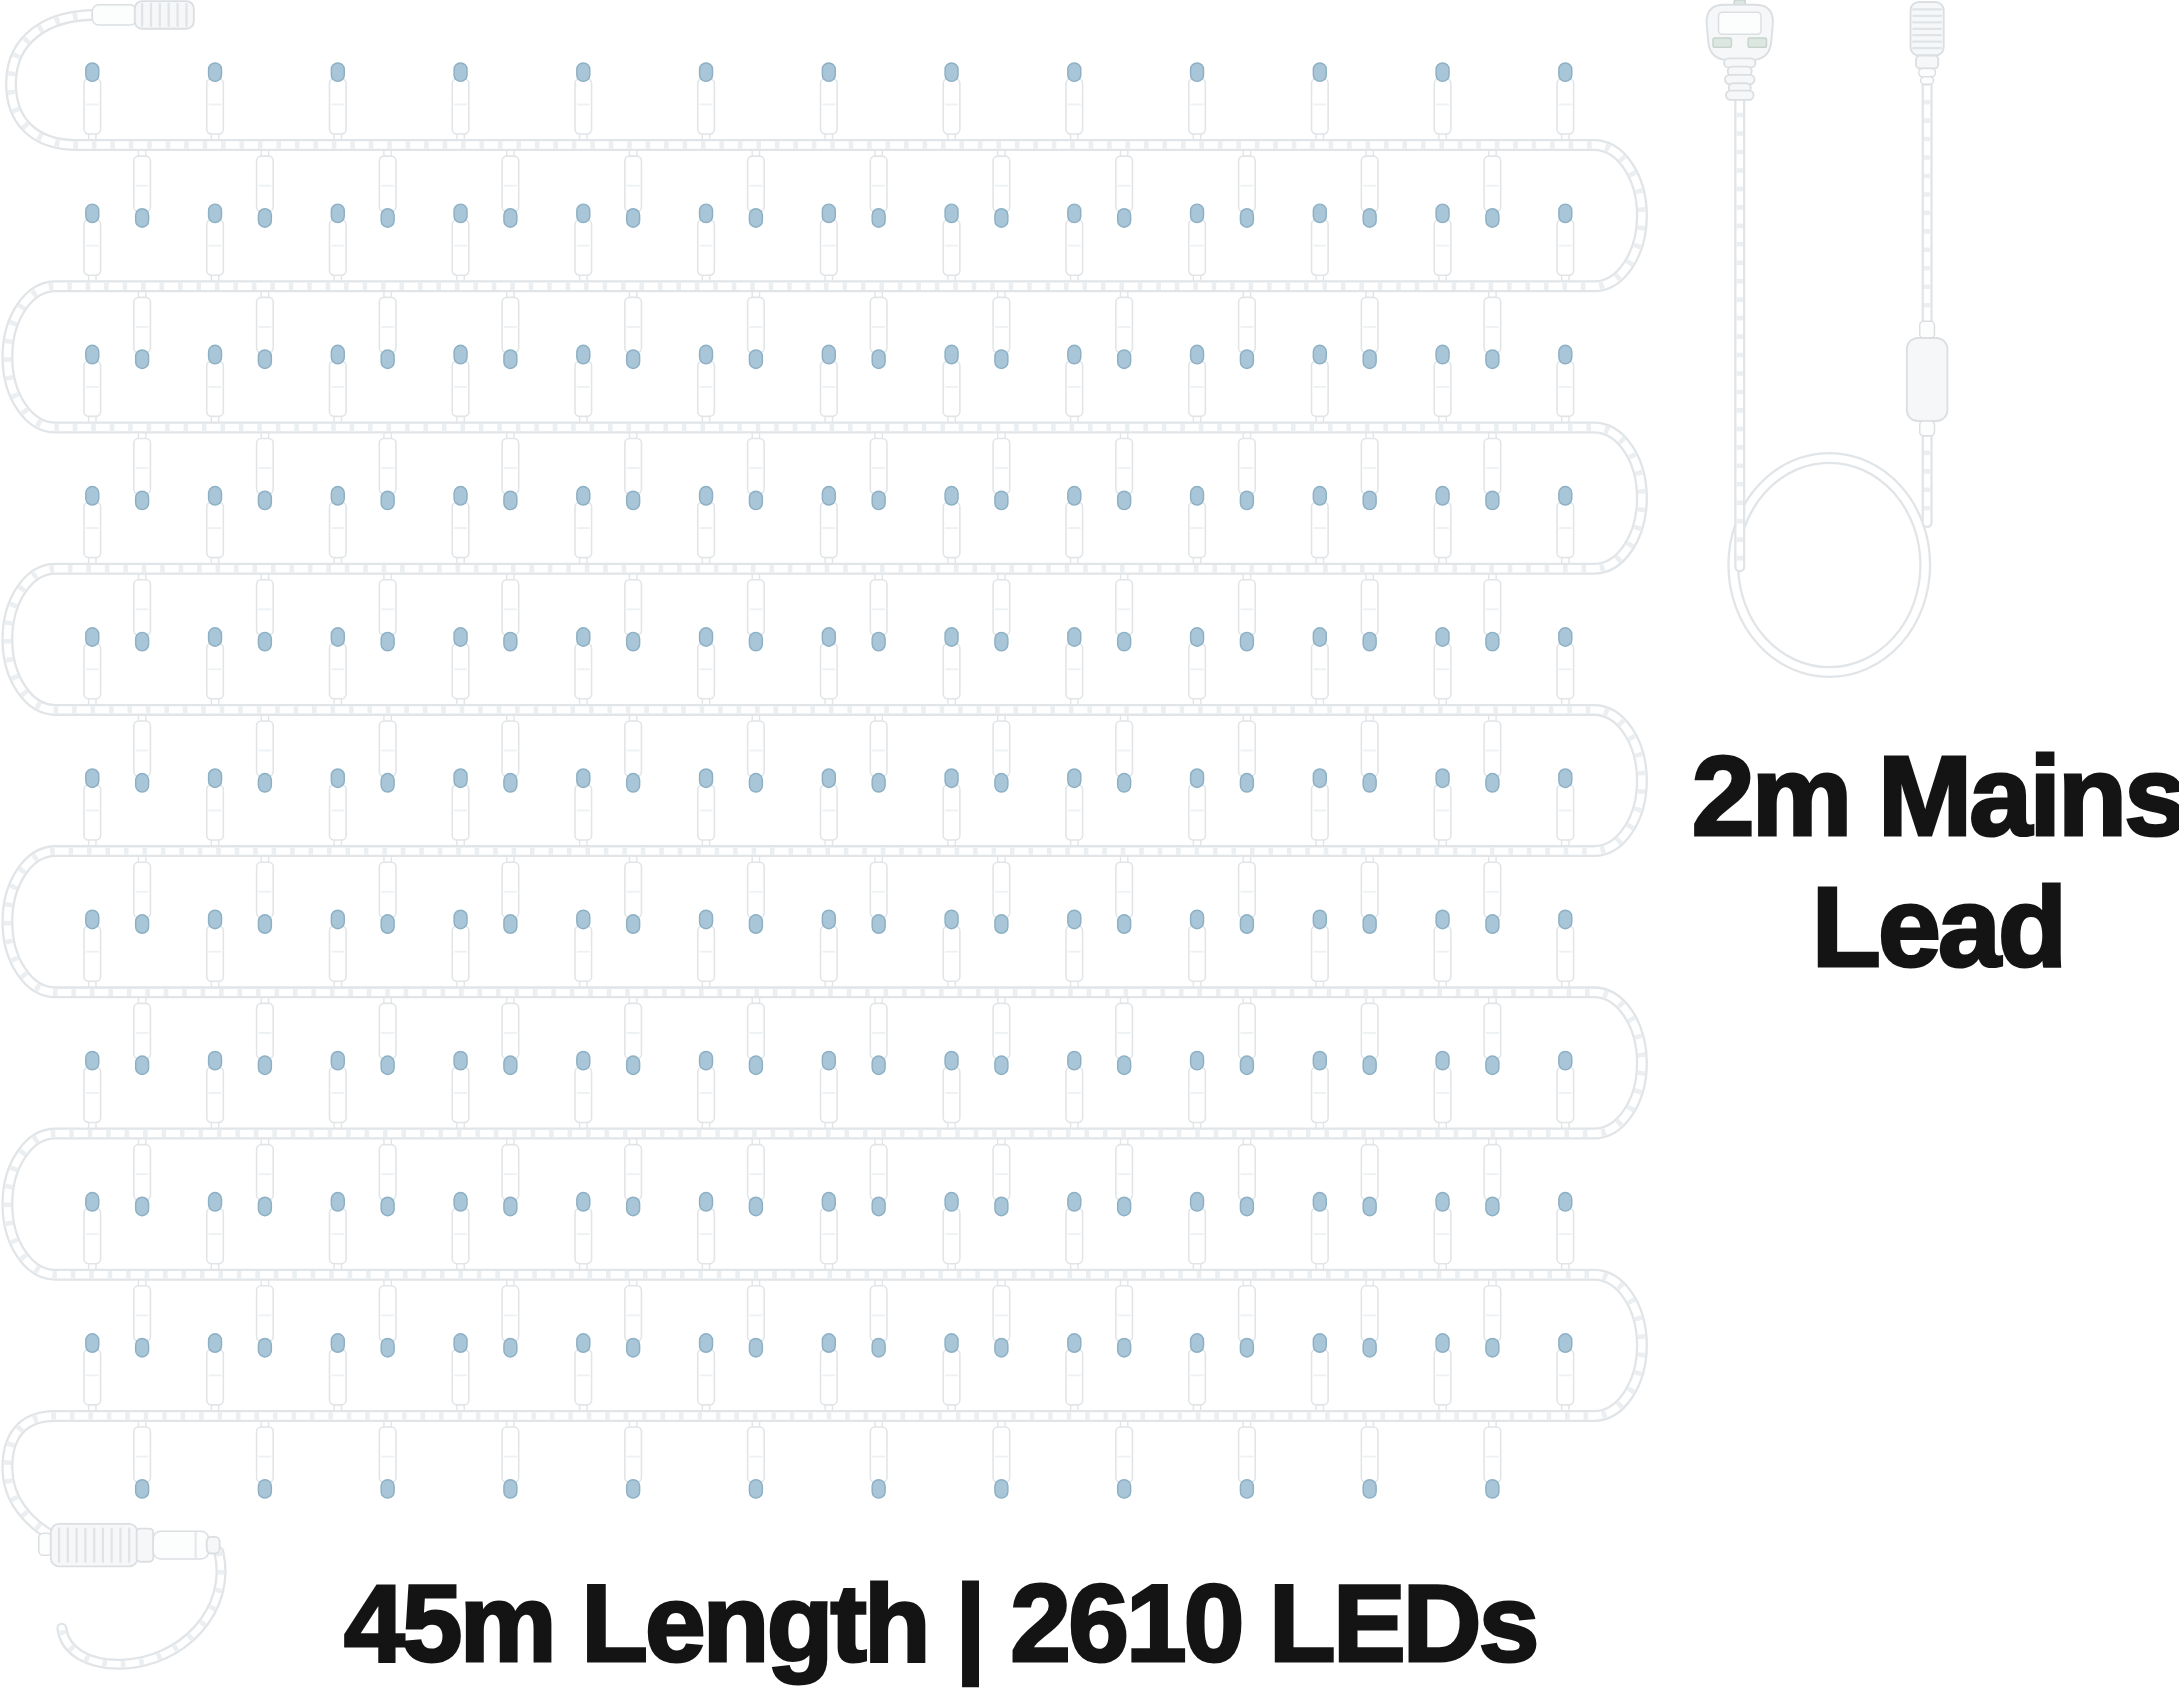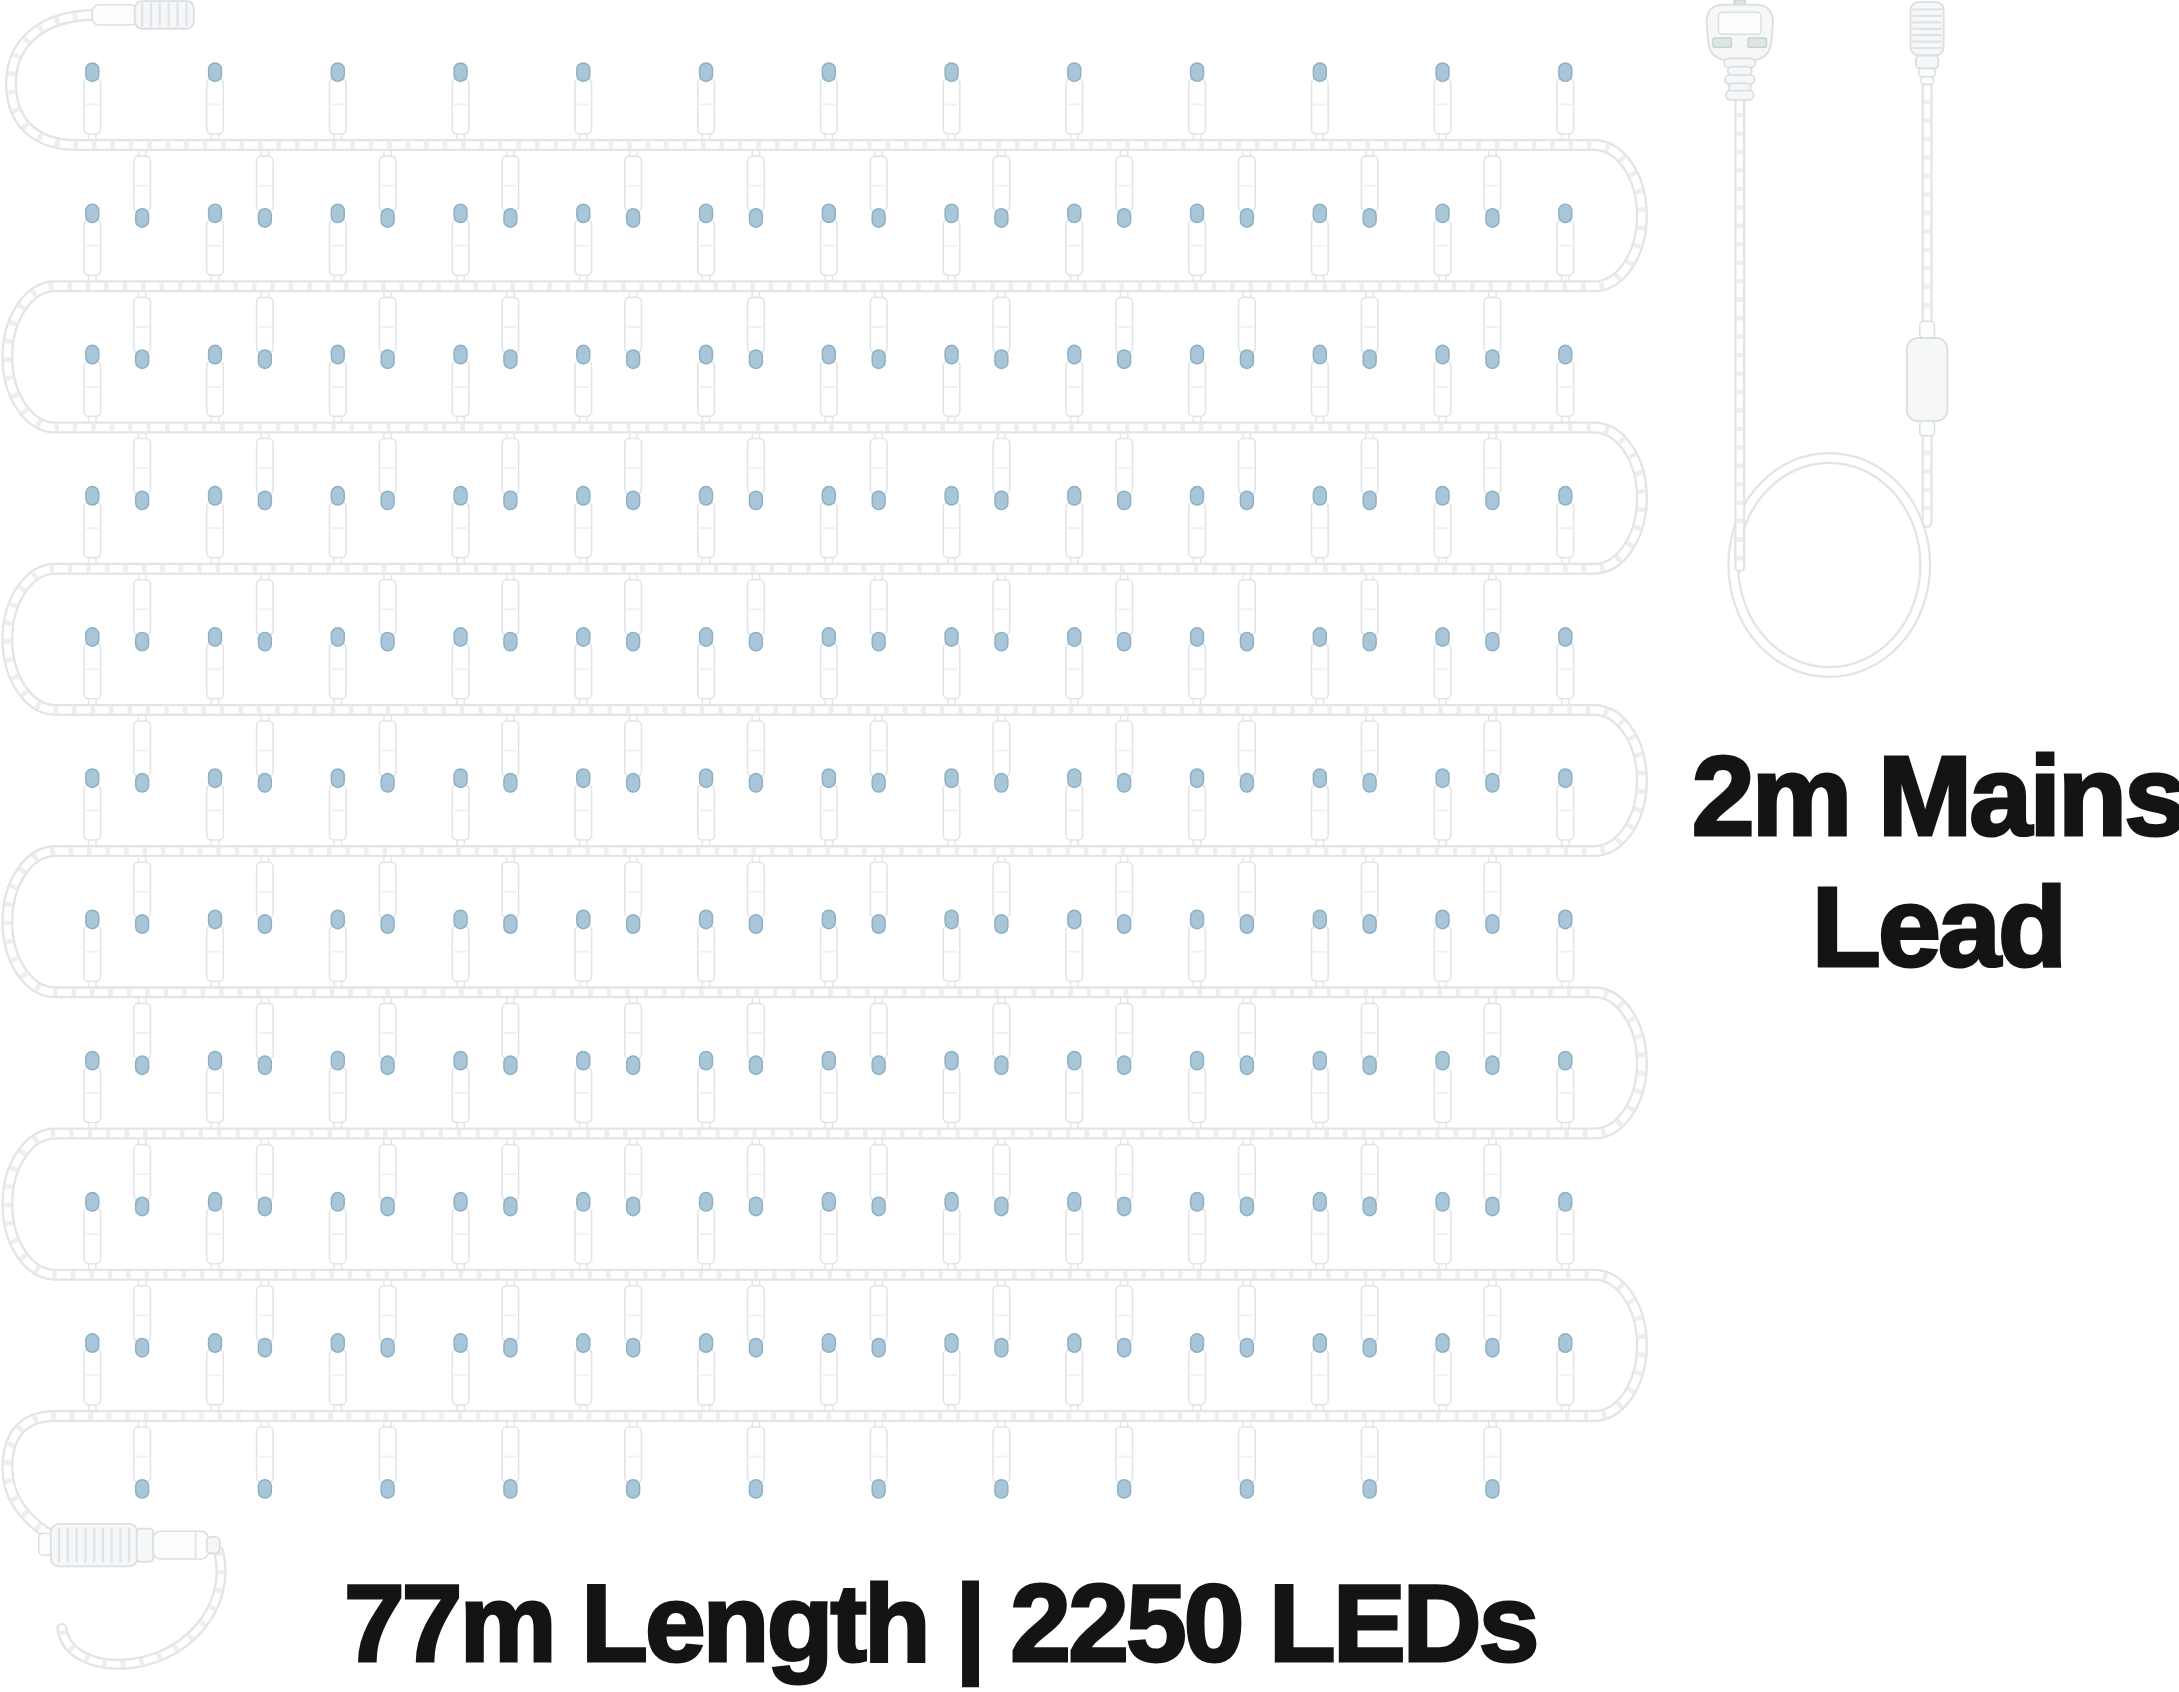--- a/index.html
+++ b/index.html
@@ -1122,21 +1122,21 @@
         <line x1="2073" y1="52" x2="2103" y2="52" class="hwl" opacity="0.8"></line>
         <rect x="2076" y="60" width="24" height="14" rx="4" class="hw"></rect>
         <rect x="2079" y="74" width="18" height="9" rx="4" class="hw2"></rect>
         <rect x="2081" y="83" width="14" height="8" rx="4" class="hw2"></rect>
         <rect x="2080" y="348" width="16" height="18" rx="4" class="hw2"></rect>
         <rect x="2066" y="366" width="44" height="90" rx="12" class="hw"></rect>
         <rect x="2080" y="456" width="16" height="16" rx="4" class="hw2"></rect>
       </g>
   </svg>
 
-  <div class="caption" id="cap-bottom">77m Length | 2250 LEDs</div>
+  <div class="caption" id="cap-bottom">45m Length | 2610 LEDs</div>
 
   <div class="caption" id="cap-side">
     <div>2m Mains</div>
     <div>Lead</div>
   </div>
 
 </div>
 
 
 </body></html>

